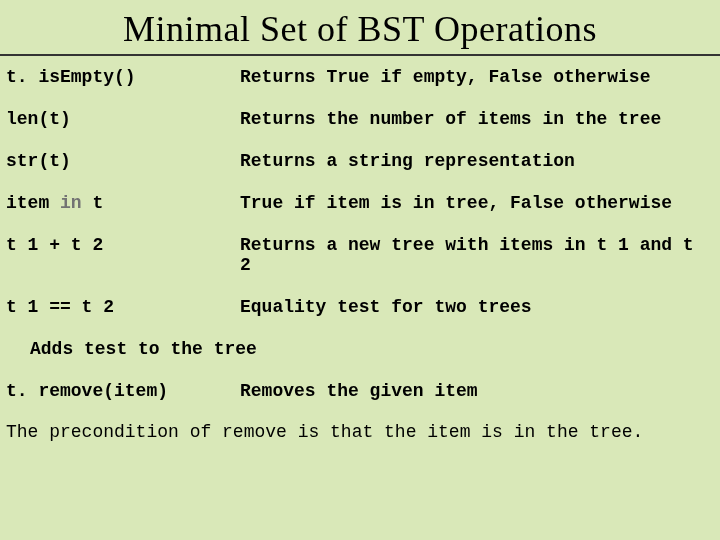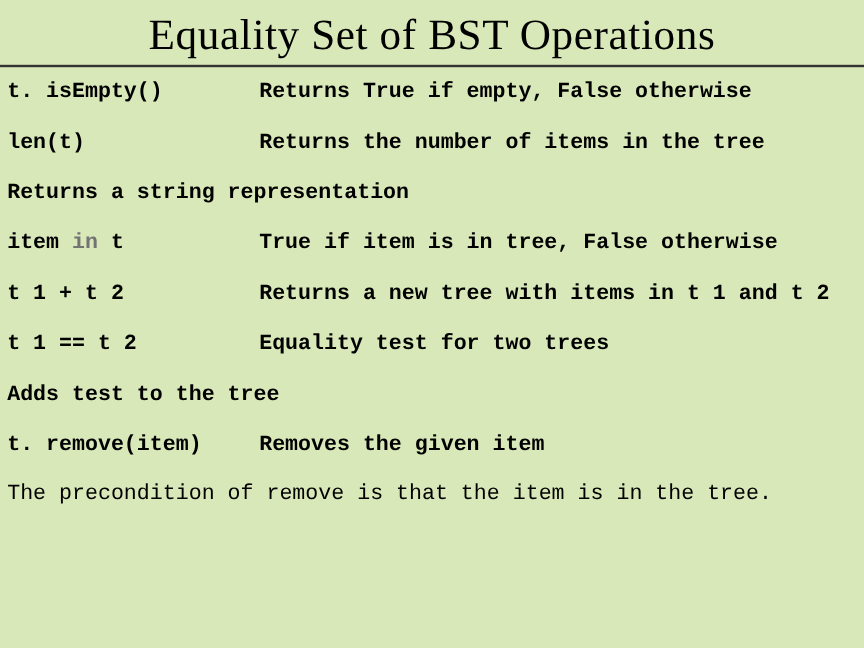--- a/index.html
+++ b/index.html
@@ -31,45 +31,47 @@
       font-size: 18px;
       color: #000;
     }
     .op {
       width: 210px;
       flex-shrink: 0;
       white-space: pre;
     }
     .desc {
       flex: 1;
+      margin-left: 24px;
     }
     .op .kw { color: #737373; }
     .footer {
       font-family: "Courier New", Courier, monospace;
       font-weight: normal;
       font-size: 18px;
       padding: 10px 6px;
       color: #000;
     }
   </style>
 </head>
 <body>
 
-<h1 class="title">Equality Set of BST Operations</h1>
+<h1 class="title">Minimal Set of BST Operations</h1>
 
 <div class="table">
   <div class="row">
     <div class="op"><span>t. is</span><span class="kw"></span><span>Empty()</span></div>
     <div class="desc">Returns True if empty, False otherwise</div>
   </div>
   <div class="row">
     <div class="op"><span>len(t)</span><span class="kw"></span><span></span></div>
     <div class="desc">Returns the number of items in the tree</div>
   </div>
   <div class="row">
+    <div class="op"><span>str(t)</span><span class="kw"></span><span></span></div>
     <div class="desc">Returns a string representation</div>
   </div>
   <div class="row">
     <div class="op"><span>item </span><span class="kw">in</span><span> t</span></div>
     <div class="desc">True if item is in tree, False otherwise</div>
   </div>
   <div class="row">
     <div class="op"><span>t 1 + t 2</span><span class="kw"></span><span></span></div>
     <div class="desc">Returns a new tree with items in t 1 and t 2</div>
   </div>

